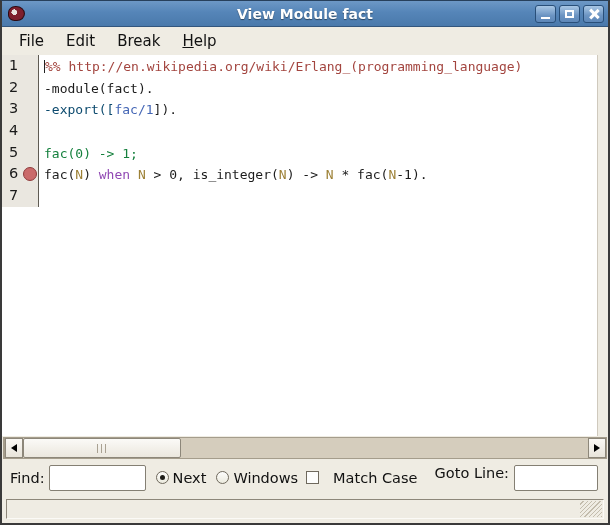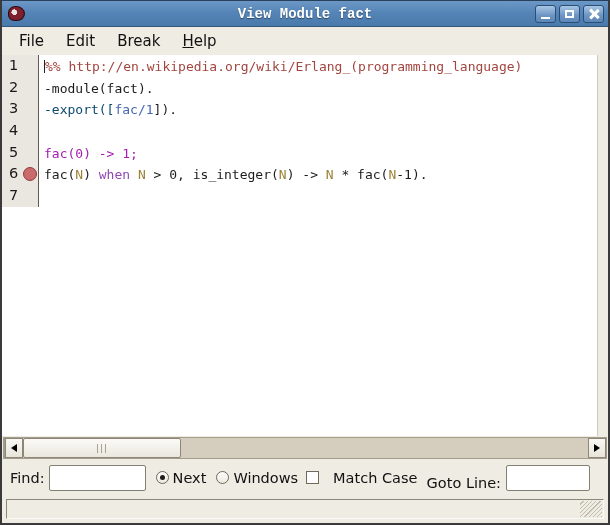--- a/index.html
+++ b/index.html
@@ -7,21 +7,21 @@
   .window {
     width:610px; height:525px;
     border-left:2px solid #3a3a3a; border-right:2px solid #3a3a3a;
     border-bottom:2px solid #3a3a3a; border-top:1px solid #27405c;
     background:#efece3; display:flex; flex-direction:column;
   }
   
   .titlebar {
     height:26px; flex:0 0 26px; display:flex; align-items:center;
     background:linear-gradient(#6d98c6 0%, #5585b8 45%, #4a79ab 100%);
-    border-bottom:1px solid #33567d; padding:0 4px; position:relative;font-family:Liberation Mono, monospace;
+    border-bottom:1px solid #33567d; padding:0 4px; position:relative;
   }
   .app-icon {
     width:17px; height:15px; margin-left:2px; border-radius:45% 55% 50% 40%;
     background:radial-gradient(circle at 35% 40%, #e8e4e0 0 22%, #7d1f2d 23% 70%, #441018 100%);
     border:1px solid #2e0a10;
   }
   .title-text {
     position:absolute; left:0; right:0; text-align:center;
     color:#ffffff; font-weight:bold; font-size:14px;
     text-shadow:0 1px 1px rgba(0,0,0,.45);
@@ -106,21 +106,21 @@
   .radio.checked::after {
     content:""; position:absolute; left:3px; top:3px; width:5px; height:5px;
     border-radius:50%; background:#1e1d19;
   }
   .radio-label { margin-left:4px; }
   .checkbox {
     width:13px; height:13px; border:1px solid #6f695d; background:#fdfdfc;
     margin-left:8px; flex:0 0 13px;
   }
   .checkbox-label { margin-left:14px; }
-  .goto-group { margin-left:auto; display:flex; align-items:flex-end; margin-right:10px; }
+  .goto-group { margin-left:auto; display:flex; align-items:flex-start; margin-right:2px; }
   
   .statusbar { flex:0 0 27px; padding:3px 4px 4px 4px; background:#efece3; }
   .status-panel {
     height:100%; border:1px solid #8d877a; border-bottom-color:#fbfaf6; border-right-color:#fbfaf6;
     background:#efece3; position:relative;
   }
   .resize-grip {
     position:absolute; right:1px; bottom:1px; width:22px; height:16px;
     background:repeating-linear-gradient(135deg,#efece3 0,#efece3 2px,#c3bcac 2px,#c3bcac 3px);
   }
@@ -167,21 +167,21 @@
         <div class="line-row">
           <div class="line-num">3</div>
           <div class="line-code"><span style="color: #0c4a6e;">-export([</span><span style="color: rgb(68, 102, 181);">fac/1</span><span style="color: rgb(28, 28, 28);">]).</span></div>
         </div>
         <div class="line-row">
           <div class="line-num">4</div>
           <div class="line-code"></div>
         </div>
         <div class="line-row">
           <div class="line-num">5</div>
-          <div class="line-code"><span style="color: #a21caf;">fac(0) -&gt; 1;</span></div>
+          <div class="line-code"><span style="color: #15803d;">fac(0) -&gt; 1;</span></div>
         </div>
         <div class="line-row">
           <div class="line-num">6</div>
           <div class="breakpoint"></div>
           <div class="line-code"><span style="color: rgb(28, 28, 28);">fac(</span><span style="color: rgb(157, 129, 54);">N</span><span style="color: rgb(28, 28, 28);">) </span><span style="color: rgb(145, 73, 180);">when</span><span style="color: rgb(28, 28, 28);"> </span><span style="color: rgb(157, 129, 54);">N</span><span style="color: rgb(28, 28, 28);"> &gt; 0, is_integer(</span><span style="color: rgb(157, 129, 54);">N</span><span style="color: rgb(28, 28, 28);">) -&gt; </span><span style="color: rgb(157, 129, 54);">N</span><span style="color: rgb(28, 28, 28);"> * fac(</span><span style="color: rgb(157, 129, 54);">N</span><span style="color: rgb(28, 28, 28);">-1).</span></div>
         </div>
         <div class="line-row">
           <div class="line-num">7</div>
           <div class="line-code"></div>
         </div>

